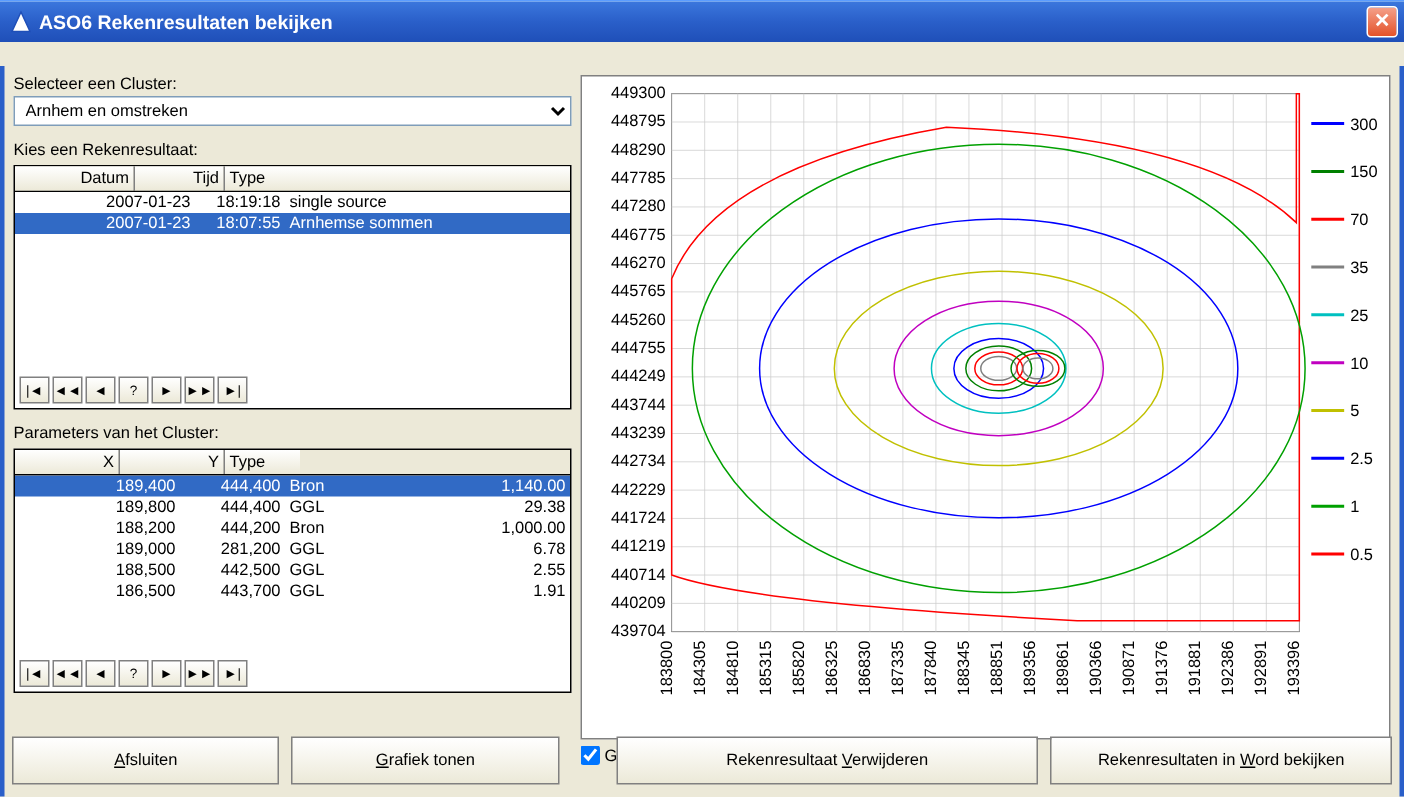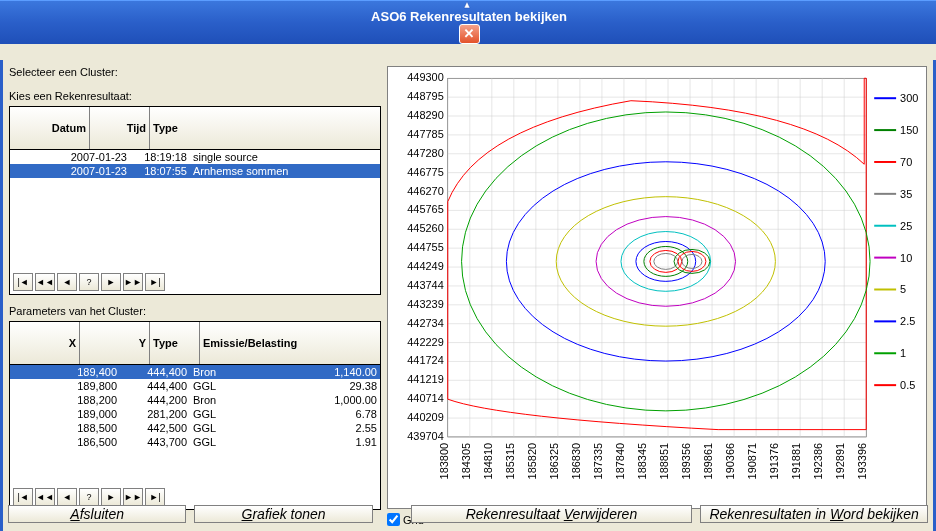--- a/index.html
+++ b/index.html
@@ -5,30 +5,29 @@
 * { box-sizing: border-box; margin: 0; padding: 0; }
 body {
   font-family: Tahoma, Arial, sans-serif;
   font-size: 11px;
   background: #ECE9D8;
   width: 936px;
   height: 531px;
   overflow: hidden;
 }
 .titlebar {
-  height: 44px;
+  height: 28px;
   background: linear-gradient(to bottom, #3B77DD 0%, #2A5FC9 50%, #1F4FB8 100%);
   color: #fff;
   display: flex;
   align-items: center;
   padding: 0 4px 0 6px;
   font-weight: bold;
   font-size: 13px;
   border-top: 1px solid #5B9DFF;
-  flex-direction: column;
 }
 .titlebar .icon {
   width: 16px; height: 16px;
   margin-right: 4px;
 }
 .titlebar .title { flex: 1; }
 .close-btn {
   width: 21px; height: 21px;
   background: linear-gradient(to bottom, #F5A18A, #E3522A);
   border: 1px solid #fff;
@@ -75,24 +74,23 @@
   margin-top: 2px;
 }
 .grid-header {
   display: flex;
   background: #ECE9D8;
   border-bottom: 1px solid #000;
   font-size: 11px;
 }
 .grid-header > div {
   border-right: 1px solid #808080;
-  padding: 15px 3px;
+  padding: 2px 3px;
   background: linear-gradient(to bottom, #fff, #ECE9D8);
   text-align: right;
-  font-weight: bold;
 }
 .grid-header > div:last-child { border-right: none; text-align: left; }
 .grid-body { height: 120px; overflow: hidden; }
 .grid-row {
   display: flex;
   font-size: 11px;
   padding-left: 40px;
 }
 .grid-row > div { padding: 1px 3px; text-align: right; }
 .grid-row.selected { background: #316AC5; color: #fff; }
@@ -128,27 +126,26 @@
 }
 .bottom-buttons {
   position: absolute;
   bottom: 8px;
   left: 8px;
   right: 8px;
   display: flex;
   gap: 8px;
 }
 .btn {
-  height: 18px;
+  height: 32px;
   border: 1px solid #808080;
   background: linear-gradient(to bottom, #fff, #ECE9D8);
-  font-size: 14px;
+  font-size: 11px;
   cursor: pointer;
   padding: 0 8px;
-  font-style: italic;
 }
 .btn-left { width: 180px; }
 .btn-mid { width: 284px; margin-left: 30px; }
 .btn-right { width: 230px; margin-left: auto; }
 .axis-text { font-size: 11px; }
 .results-grid .col-datum { width: 80px; }
 .results-grid .col-tijd { width: 60px; }
 .results-grid .col-name { flex: 1; text-align: left !important; }
 .params-grid .col-x { width: 70px; }
 .params-grid .col-y { width: 70px; }
@@ -165,20 +162,23 @@
   <svg class="icon" viewBox="0 0 16 16">
       <path d="M8 1 L14 14 L2 14 Z" fill="#fff" stroke="#1F4FB8"></path>
     </svg>
   <span class="title">ASO6 Rekenresultaten bekijken</span>
   <div class="close-btn">✕</div>
 </div>
 
 <div class="window-body">
   <div class="left-panel">
     <div class="label">Selecteer een Cluster:</div>
+    <select class="dropdown">
+      <option>Arnhem en omstreken</option>
+    </select>
 
     <div class="label section-gap">Kies een Rekenresultaat:</div>
     <div class="grid-box results-grid">
       <div class="grid-header">
         <div class="col-datum">Datum</div>
         <div class="col-tijd">Tijd</div>
         <div class="col-name">Type</div>
       </div>
       <div class="grid-body" id="results-rows">
           <div class="grid-row">
@@ -202,21 +202,20 @@
         <button class="nav-btn">►|</button>
       </div>
     </div>
 
     <div class="label section-gap">Parameters van het Cluster:</div>
     <div class="grid-box params-grid">
       <div class="grid-header">
         <div class="col-x">X</div>
         <div class="col-y">Y</div>
         <div class="col-type">Type</div>
-        <div class="col-em">Emissie/Belasting</div>
       </div>
       <div class="grid-body" id="params-rows">
           <div class="grid-row selected">
             <div class="col-x">189,400</div>
             <div class="col-y">444,400</div>
             <div class="col-type">Bron</div>
             <div class="col-em">1,140.00</div>
           </div>
           <div class="grid-row">
             <div class="col-x">189,800</div>

